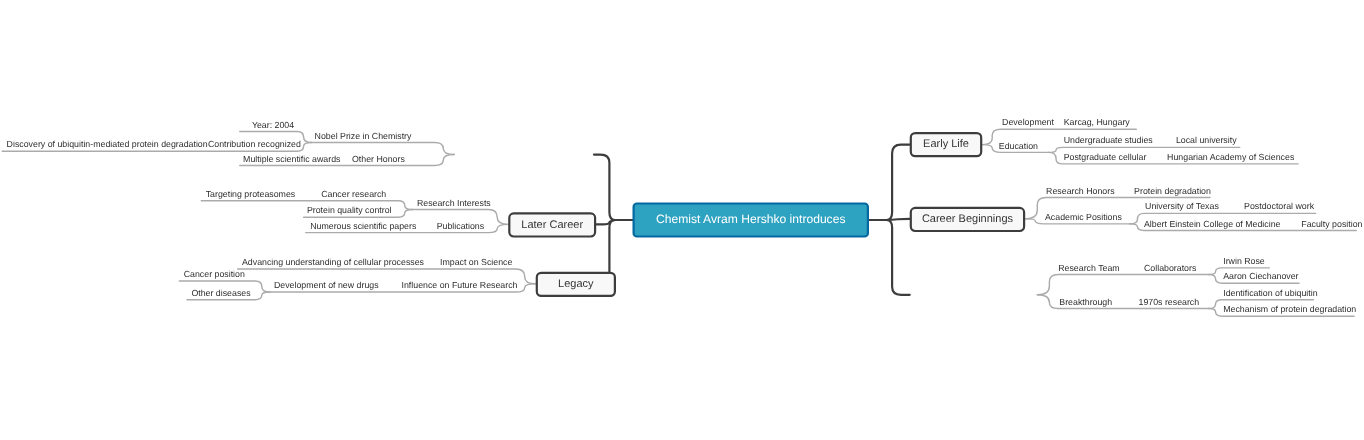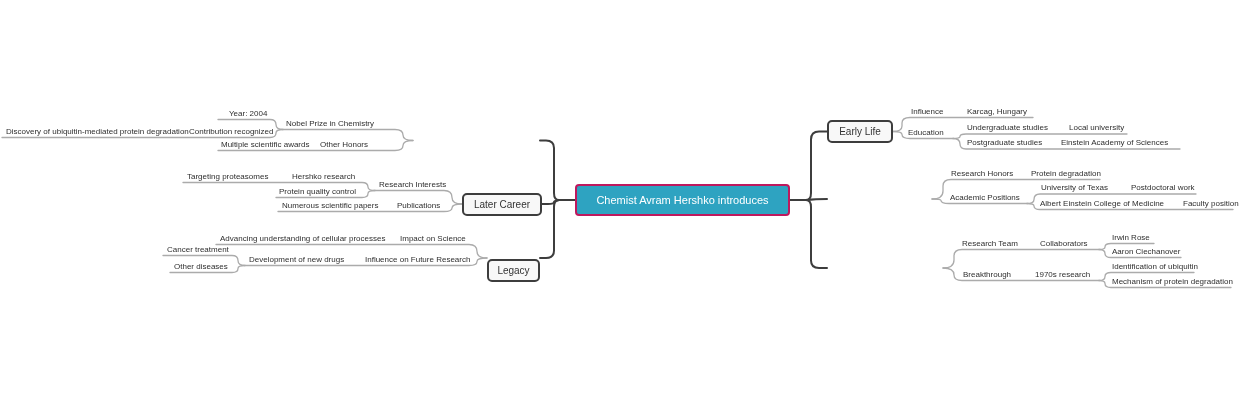--- a/index.html
+++ b/index.html
@@ -8,21 +8,21 @@
     width:1240px;height:400px;
     background:#ffffff;
     font-family:"Liberation Sans", sans-serif;
     overflow:hidden;
   }
   #wires{position:absolute;inset:0;pointer-events:none;}
   .gline{stroke:#ababab;stroke-width:1.3;fill:none;stroke-linecap:round;}
   .dline{stroke:#3d3d3d;stroke-width:2;fill:none;stroke-linecap:round;}
   .central{
     position:absolute;left:575px;top:184px;width:215px;height:32px;
-    background:#2ea3c1;border:2px solid #be185d;border-radius:4px;
+    background:#2ea3c1;border:2px solid #0369a1;border-radius:4px;
     box-sizing:border-box;display:flex;align-items:center;justify-content:center;
     color:#ffffff;font-size:11px;cursor:default;
   }
   .branch{
     position:absolute;height:23px;
     background:#f8f8f8;border:2px solid #3d3d3d;border-radius:5px;
     box-sizing:border-box;display:flex;align-items:center;justify-content:center;
     color:#333333;font-size:10px;white-space:nowrap;cursor:default;
   }
   .leaf{
@@ -78,30 +78,31 @@
       <path class="gline" d="M487,258 Q477,258 477,251.5 Q477,244.5 469,244.5 H216"></path>
       <path class="gline" d="M487,258 Q477,258 477,261.5 Q477,265.5 469,265.5 H245"></path>
       <path class="gline" d="M245,265.5 Q238,265.5 238,260.5 Q238,255.5 232,255.5 H163"></path>
       <path class="gline" d="M245,265.5 Q238,265.5 238,268.5 Q238,272.5 232,272.5 H170"></path>
     </g>
   </svg>
 
   <div class="central">Chemist Avram Hershko introduces</div>
 
   <div class="branch" style="left:827px;top:120px;width:66px">Early Life</div>
+  <div class="branch" style="left:827px;top:187.5px;width:105px">Career Beginnings</div>
   <div class="branch" style="left:462px;top:192.5px;width:80px">Later Career</div>
-  <div class="branch" style="left:487px;top:259px;width:53px">Legacy</div>
+  <div class="branch" style="left:487px;top:247px;width:73px">Legacy</div>
 
-  <span class="leaf" style="left:911px;top:107px">Influence</span>
+  <span class="leaf" style="left:911px;top:107px">Development</span>
   <span class="leaf" style="left:967px;top:107px">Karcag, Hungary</span>
   <span class="leaf" style="left:908px;top:128px">Education</span>
   <span class="leaf" style="left:967px;top:123px">Undergraduate studies</span>
   <span class="leaf" style="left:1069px;top:123px">Local university</span>
-  <span class="leaf" style="left:967px;top:138px">Postgraduate studies</span>
-  <span class="leaf" style="left:1061px;top:138px">Einstein Academy of Sciences</span>
+  <span class="leaf" style="left:967px;top:138px">Postgraduate cellular</span>
+  <span class="leaf" style="left:1061px;top:138px">Hungarian Academy of Sciences</span>
   <span class="leaf" style="left:951px;top:169px">Research Honors</span>
   <span class="leaf" style="left:1031px;top:169px">Protein degradation</span>
   <span class="leaf" style="left:950px;top:193px">Academic Positions</span>
   <span class="leaf" style="left:1041px;top:183px">University of Texas</span>
   <span class="leaf" style="left:1131px;top:183px">Postdoctoral work</span>
   <span class="leaf" style="left:1040px;top:199px">Albert Einstein College of Medicine</span>
   <span class="leaf" style="left:1183px;top:199px">Faculty position</span>
   <span class="leaf" style="left:962px;top:239px">Research Team</span>
   <span class="leaf" style="left:1040px;top:239px">Collaborators</span>
   <span class="leaf" style="left:1112px;top:233px">Irwin Rose</span>
@@ -111,25 +112,25 @@
   <span class="leaf" style="left:1112px;top:262px">Identification of ubiquitin</span>
   <span class="leaf" style="left:1112px;top:277px">Mechanism of protein degradation</span>
 
   <span class="leaf" style="left:286px;top:119px">Nobel Prize in Chemistry</span>
   <span class="leaf" style="left:229px;top:109px">Year: 2004</span>
   <span class="leaf" style="left:189px;top:127px">Contribution recognized</span>
   <span class="leaf" style="left:6px;top:127px">Discovery of ubiquitin-mediated protein degradation</span>
   <span class="leaf" style="left:320px;top:140px">Other Honors</span>
   <span class="leaf" style="left:221px;top:140px">Multiple scientific awards</span>
   <span class="leaf" style="left:379px;top:180px">Research Interests</span>
-  <span class="leaf" style="left:292px;top:172px">Hershko research</span>
+  <span class="leaf" style="left:292px;top:172px">Cancer research</span>
   <span class="leaf" style="left:187px;top:172px">Targeting proteasomes</span>
   <span class="leaf" style="left:279px;top:187px">Protein quality control</span>
   <span class="leaf" style="left:397px;top:201px">Publications</span>
   <span class="leaf" style="left:282px;top:201px">Numerous scientific papers</span>
   <span class="leaf" style="left:400px;top:234px">Impact on Science</span>
   <span class="leaf" style="left:220px;top:234px">Advancing understanding of cellular processes</span>
   <span class="leaf" style="left:365px;top:255px">Influence on Future Research</span>
   <span class="leaf" style="left:249px;top:255px">Development of new drugs</span>
-  <span class="leaf" style="left:167px;top:245px">Cancer treatment</span>
+  <span class="leaf" style="left:167px;top:245px">Cancer position</span>
   <span class="leaf" style="left:174px;top:262px">Other diseases</span>
 
 </div>
 
 </body></html>

